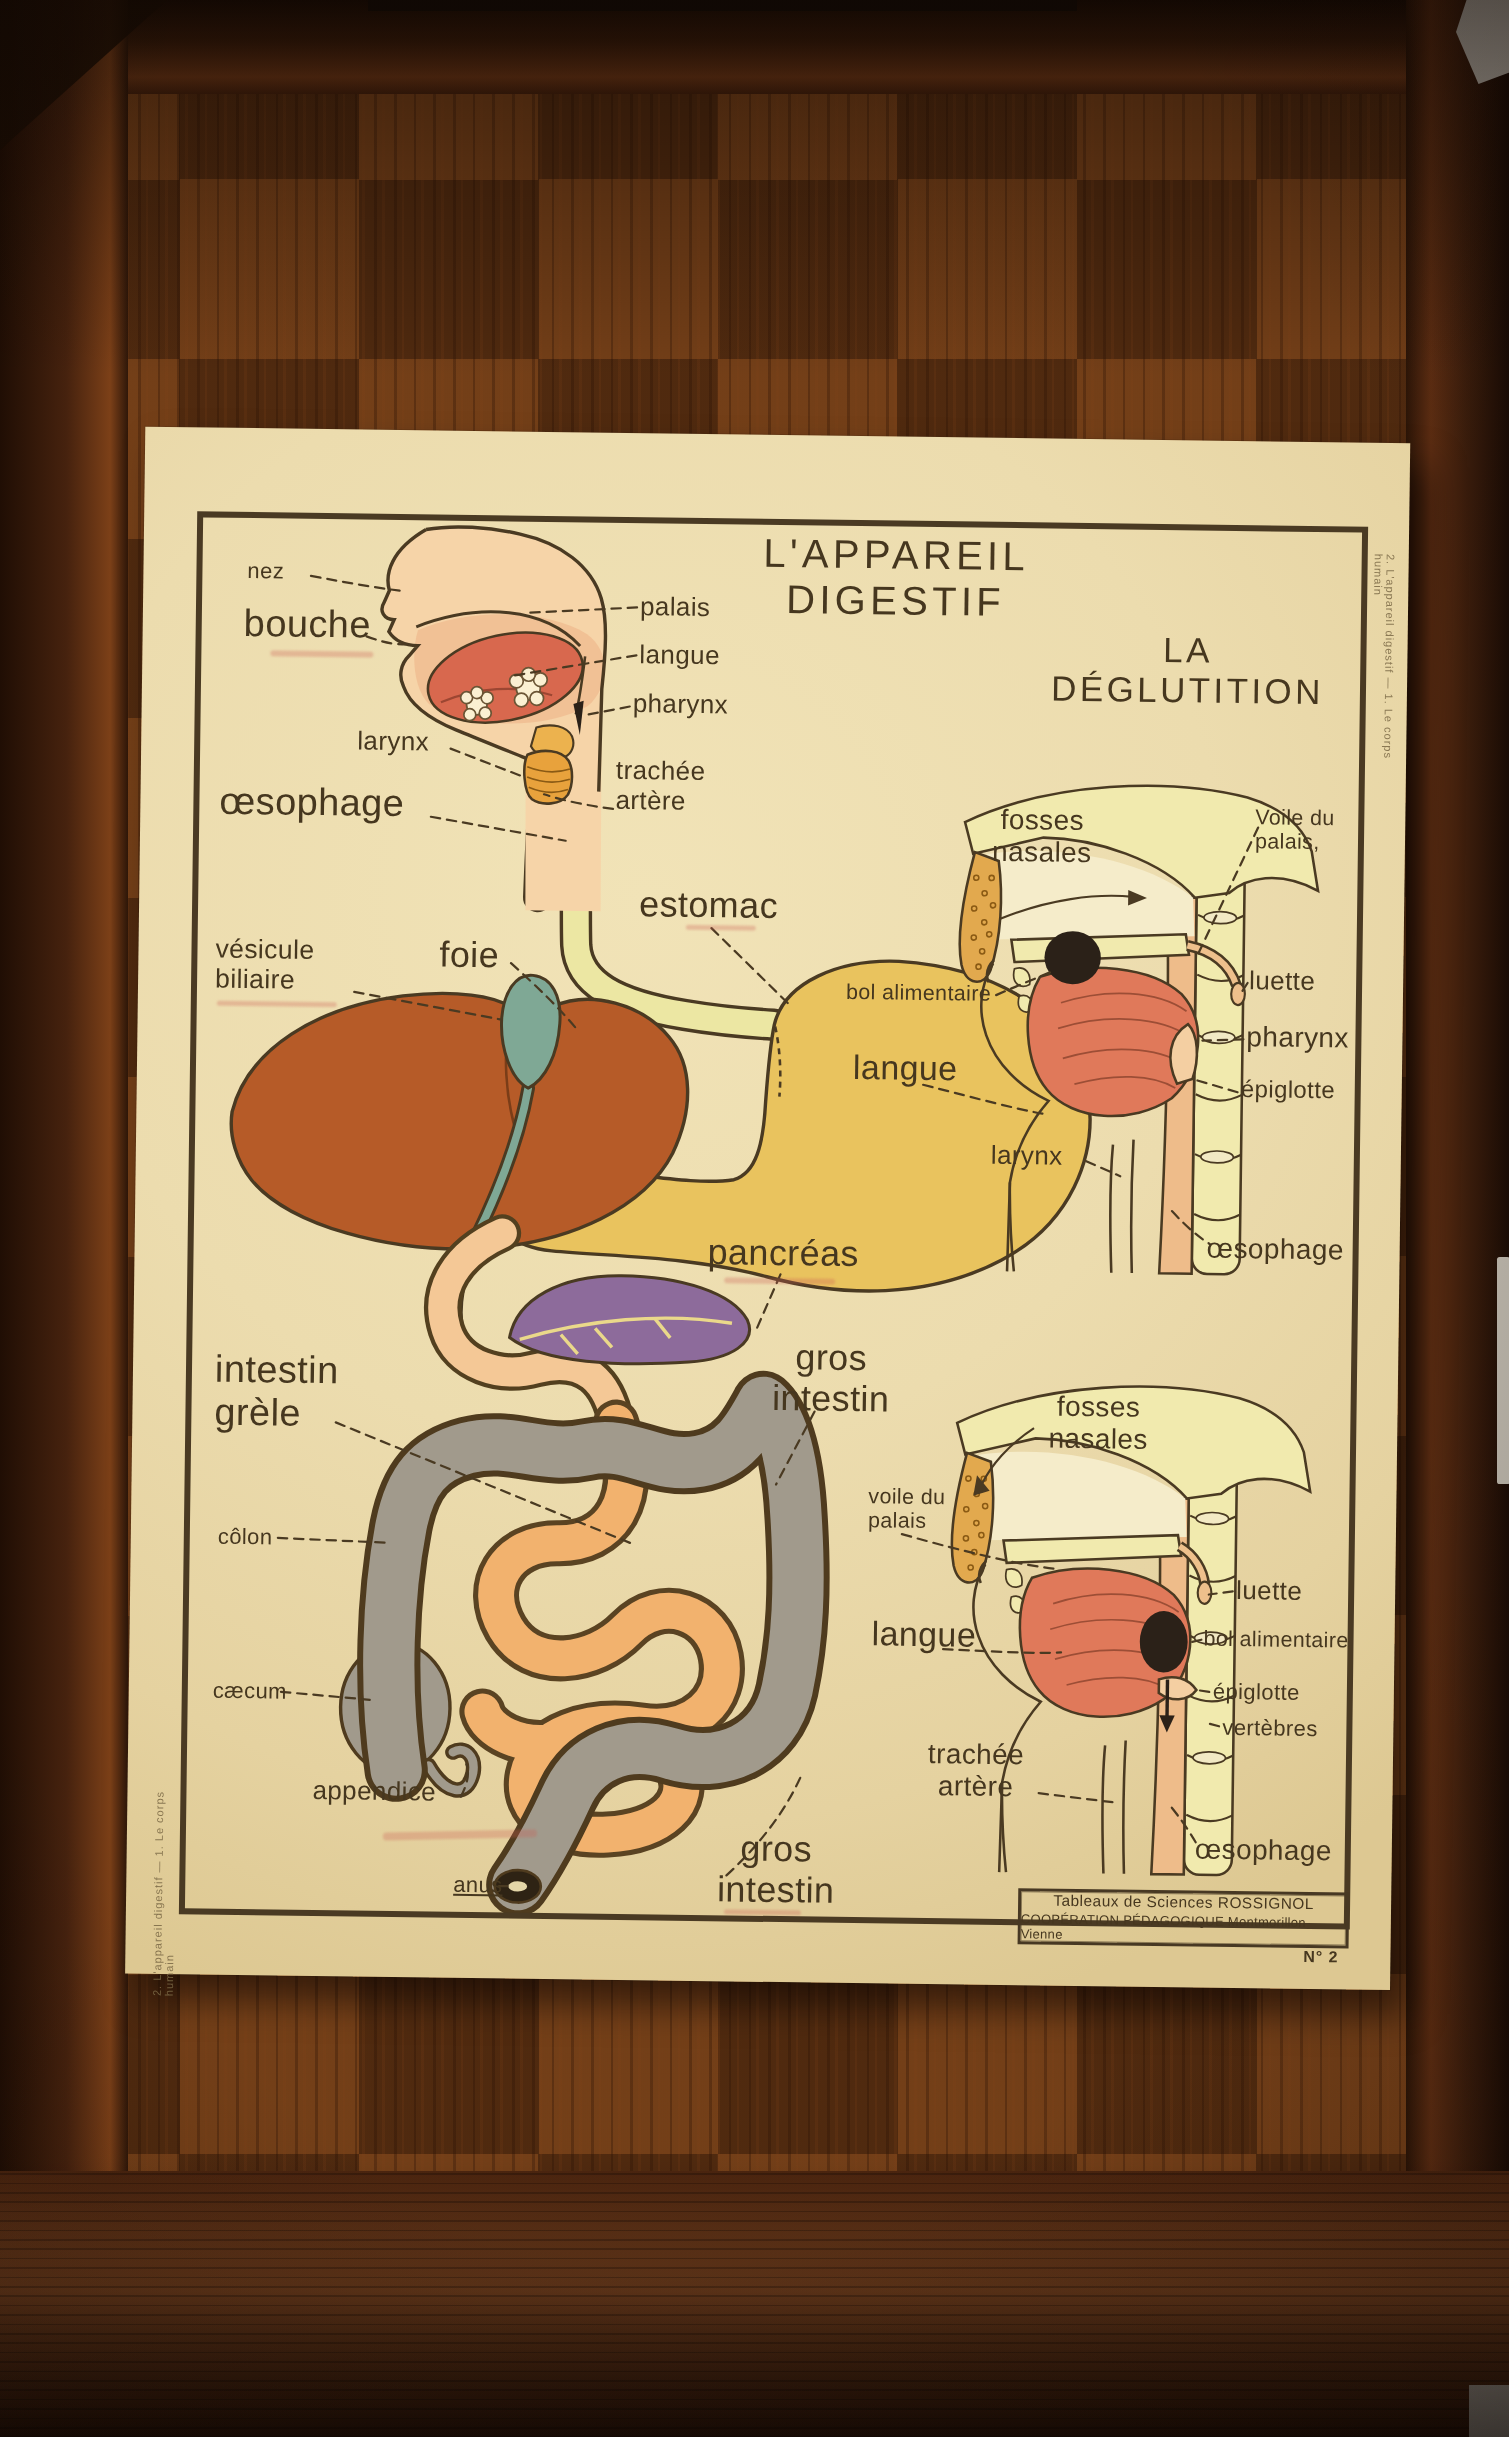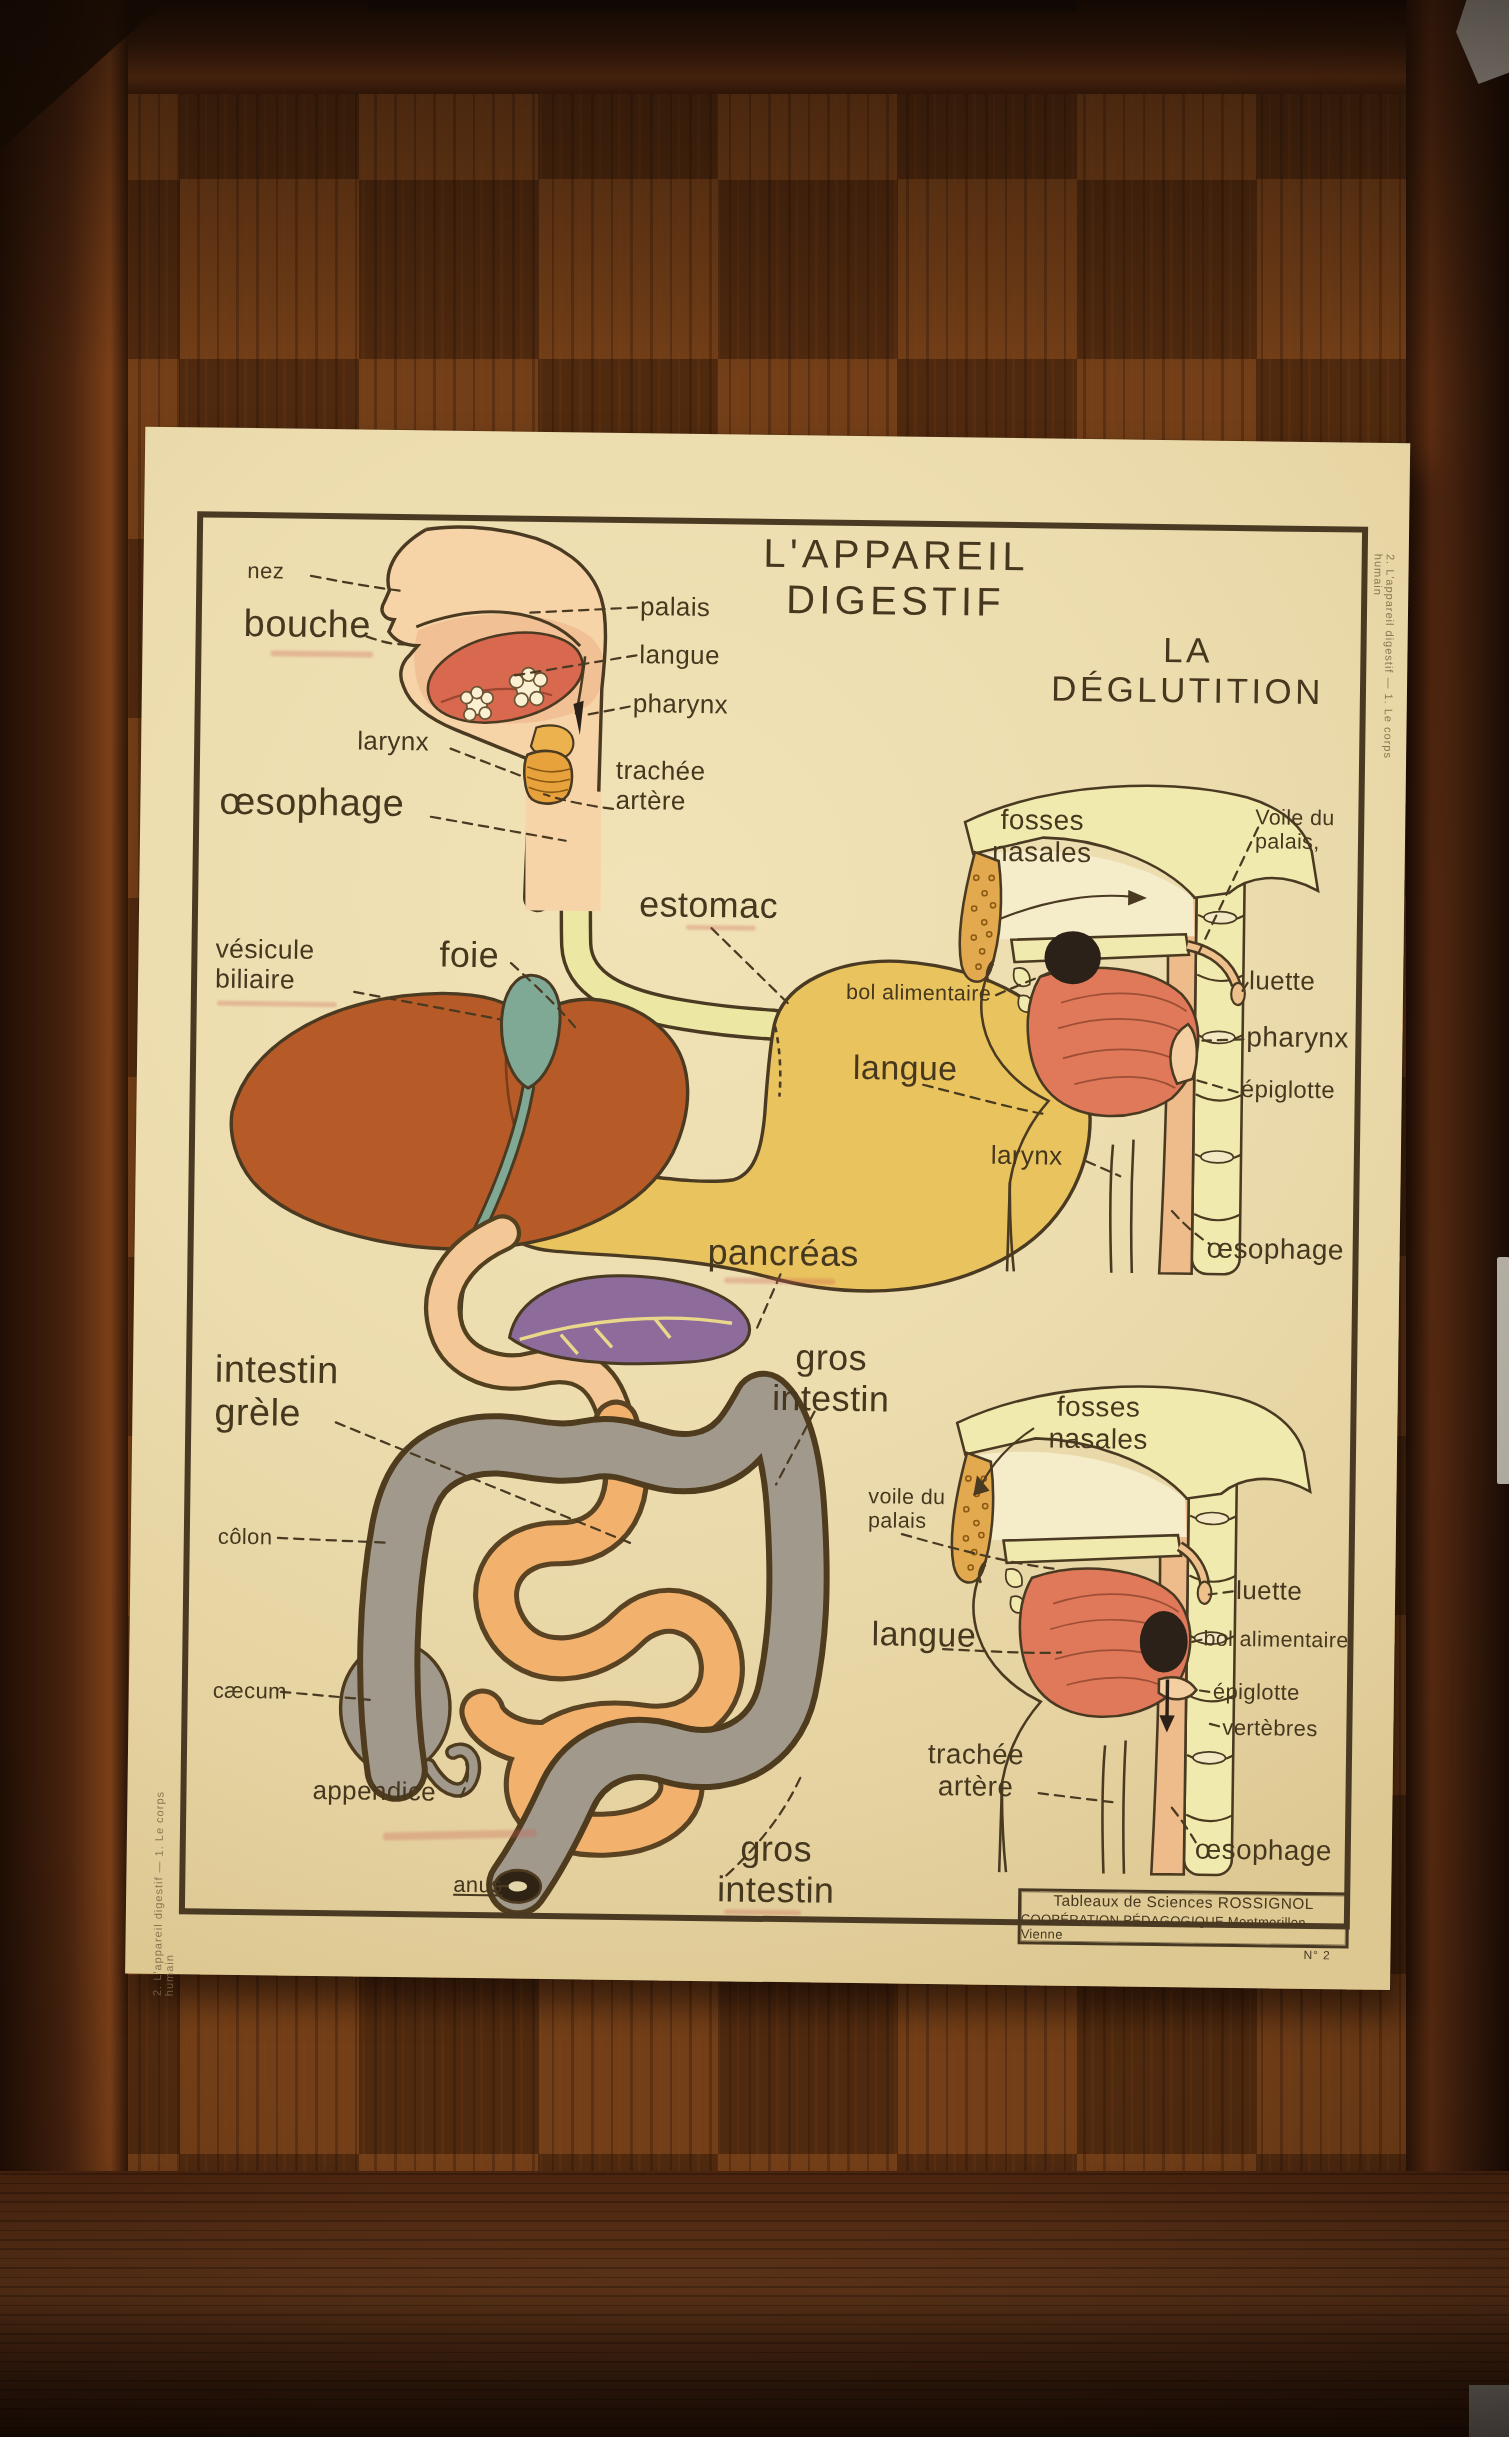--- a/index.html
+++ b/index.html
@@ -46,21 +46,21 @@
   .xl{font-size:38px;} .ctr{text-align:center;}
   .title{font-size:40px;letter-spacing:4.3px;font-weight:500;}
   .subtitle{font-size:35px;letter-spacing:3.4px;font-weight:500;}
   .edge{position:absolute;writing-mode:vertical-rl;font-size:11px;letter-spacing:1px;color:#7a6845;opacity:.85;}
   .edge.flip{transform:rotate(180deg);}
   .chalk{position:absolute;background:rgba(202,92,82,.30);border-radius:3.4px;filter:blur(0.9px);}
   .pubbox{position:absolute;left:892px;top:1450px;width:325px;height:50px;border:3.4px solid #473823;
     display:flex;flex-direction:column;justify-content:center;align-items:center;box-shadow:inset 0 0 0 0.9px rgba(71,56,35,.55);}
   .pub1{font-size:15.4px;color:#46371f;letter-spacing:0.5px;font-weight:500;}
   .pub2{font-size:13px;color:#46371f;letter-spacing:0.3px;margin-top:2.6px;font-weight:500;}
-  .plate{position:absolute;left:1178px;top:1506px;font-size:12px;color:#46371f;font-weight:400;letter-spacing:0.9px;}
+  .plate{position:absolute;left:1178px;top:1506px;font-size:16px;color:#46371f;font-weight:700;letter-spacing:0.9px;}
   svg{position:absolute;left:0;top:0;}
 </style>
 </head>
 <body>
 
 <div class="scene">
   <div class="wood"></div>
   <div class="frame-top"></div>
   <div class="frame-left"></div>
   <div class="frame-right"></div>

